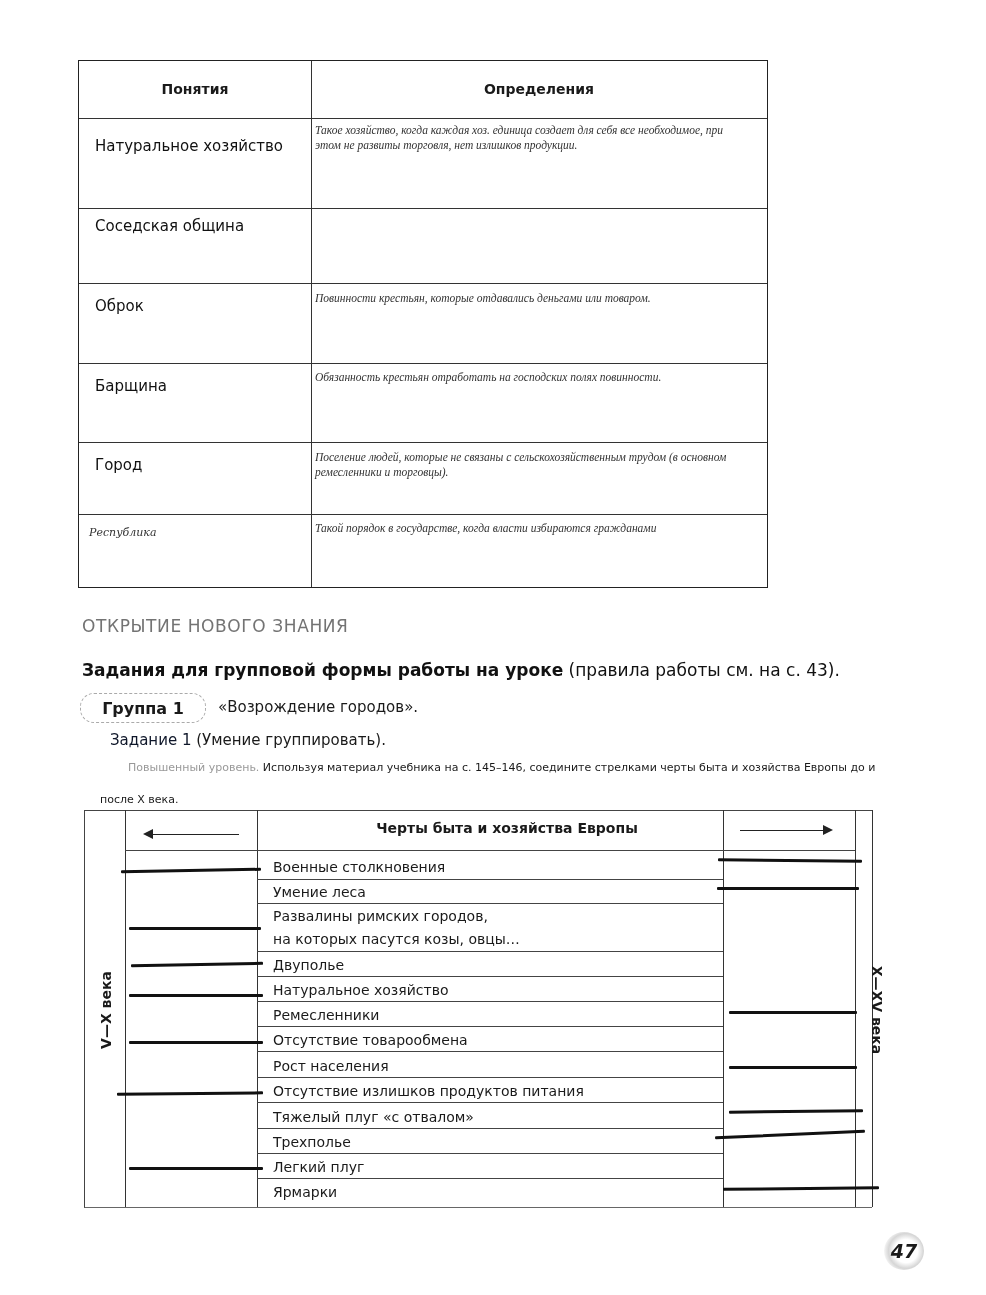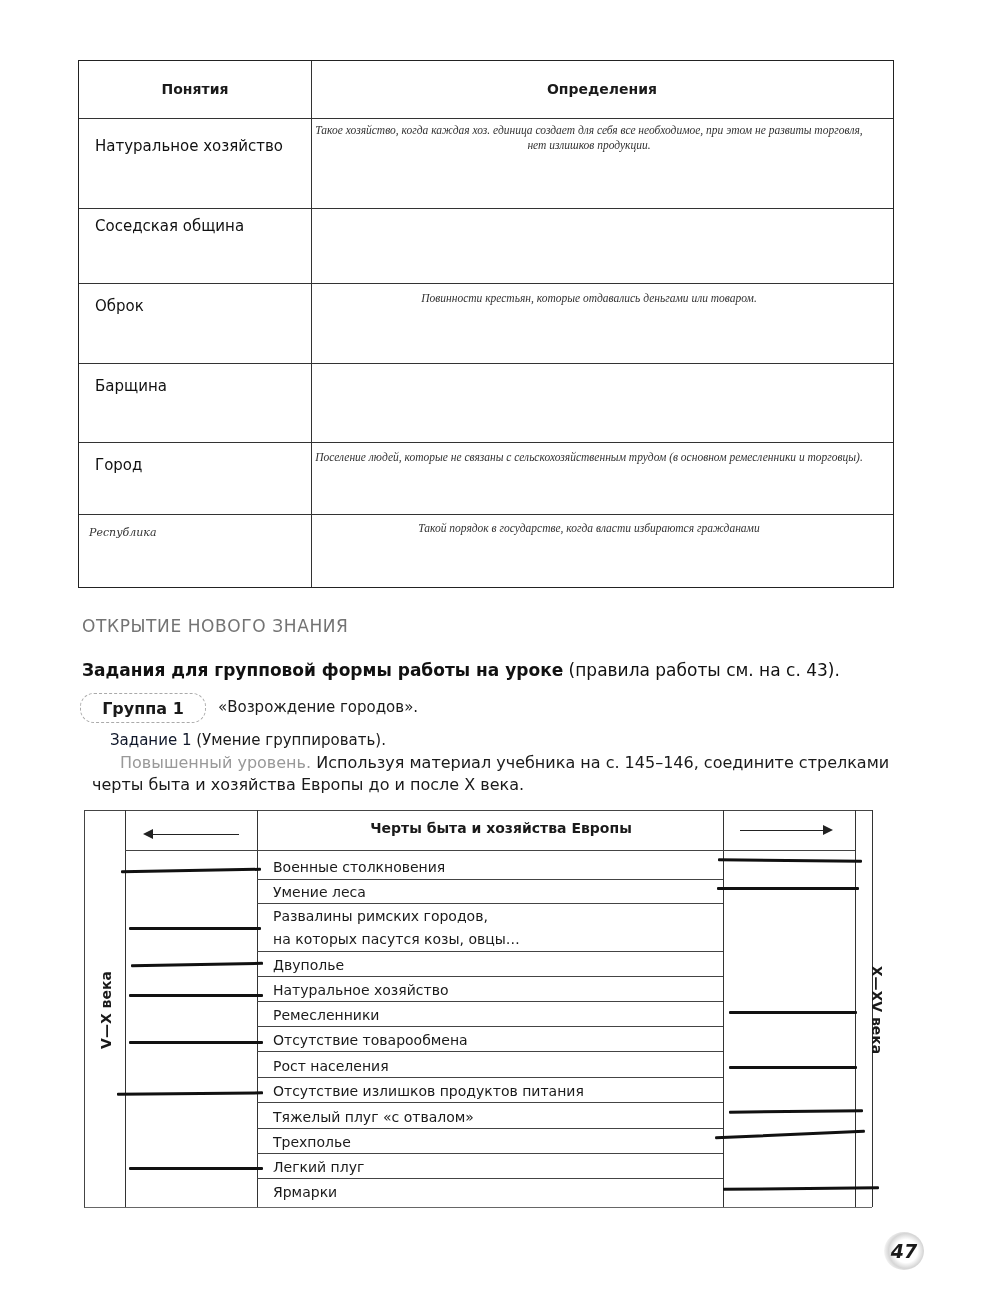--- a/index.html
+++ b/index.html
@@ -1,43 +1,43 @@
 <!DOCTYPE html>
 <html><head>
 <meta charset="utf-8">
 <style>
   html, body { margin: 0; padding: 0; background: #ffffff; }
   body { width: 986px; height: 1295px; position: relative; overflow: hidden; color: #1a1a1a; font-family: "DejaVu Sans", sans-serif; }
   .abs { position: absolute; }
 
   
-  .t1 { position: absolute; left: 78px; top: 60px; width: 816px; height: 528px; border: 1.5px solid #222; box-sizing: border-box; text-align: center; }
+  .t1 { position: absolute; left: 78px; top: 60px; width: 690px; height: 528px; border: 1.5px solid #222; box-sizing: border-box; }
   .t1 .vline { position: absolute; left: 232px; top: 0; bottom: 0; border-left: 1px solid #333; }
   .t1 .hline { position: absolute; left: 0; right: 0; border-top: 1.5px solid #333; }
   .t1 .hdr { position: absolute; top: 0; height: 56px; display: flex; align-items: center; justify-content: center; font-weight: bold; font-size: 14px; font-family: "DejaVu Sans", sans-serif; }
   .t1 .term { position: absolute; left: 16px; font-size: 15px; font-family: "DejaVu Sans", sans-serif; color: #111; }
   .t1 .term.hand { left: 10px; font-family: "DejaVu Serif", serif; font-style: italic; font-size: 11px; color: #333; }
   .t1 .def { position: absolute; left: 236px; right: 30px; font-family: "Liberation Serif", serif; font-style: italic; font-size: 11.5px; line-height: 15px; color: #333; }
 
   
   .section-title { left: 82px; top: 616px; font-size: 17px; letter-spacing: 0.6px; color: #737373; font-family: "DejaVu Sans", sans-serif; }
   .task-line { left: 82px; top: 660px; font-size: 17px; color: #111; font-family: "DejaVu Sans", sans-serif; }
   .task-line b { font-weight: bold; }
   .group-badge { left: 80px; top: 693px; width: 126px; height: 30px; border: 1px dashed #aaa; border-radius: 14px; box-sizing: border-box; display: flex; align-items: center; justify-content: center; font-weight: bold; font-size: 16px; }
   .group-topic { left: 218px; top: 698px; font-size: 15px; }
   .assign1 { left: 110px; top: 731px; font-size: 15px; }
   .assign1 .muted { color: #0f172a; }
-  .para { left: 92px; top: 752px; width: 810px; font-size: 16px; line-height: 22px; text-indent: 28px; }
+  .para { left: 100px; top: 752px; width: 810px; font-size: 11px; line-height: 32px; text-indent: 28px; }
   .para .muted { color: #999; }
 
   
   .t2 { position: absolute; left: 84px; top: 810px; width: 788px; height: 398px; border-left: 1px solid #444; border-bottom: 1px solid #666; box-sizing: border-box; }
   .t2 .col { position: absolute; top: 0; bottom: 0; border-left: 1px solid #333; }
   .t2 .row-line { position: absolute; border-top: 1px solid #444; }
-  .t2 .hdr-title { position: absolute; left: 172px; width: 466px; top: 10px; text-align: center; font-weight: bold; font-size: 14px; padding-left: 11px; }
+  .t2 .hdr-title { position: absolute; left: 178px; width: 466px; top: 10px; text-align: center; font-weight: bold; font-size: 14px; padding-left: 11px; }
   .t2 .item { position: absolute; left: 188px; font-size: 14px; line-height: 24px; color: #1a1a1a; }
   .t2 .vlabel { position: absolute; font-weight: bold; font-size: 14px; white-space: nowrap; }
   .arrow { position: absolute; height: 1px; background: #222; }
   .stroke { position: absolute; height: 3px; background: #111; border-radius: 1px; }
 
   .page-num { left: 856px; top: 1232px; width: 40px; height: 38px; border-radius: 50%; background: radial-gradient(circle at 55% 50%, #fff 40%, #d6d6d6 60%, #f4f4f4 75%); display: flex; align-items: center; justify-content: center; font-weight: bold; font-style: italic; font-size: 19px; margin-left: 28px; }
 </style>
 </head>
 <body>
 
@@ -55,20 +55,21 @@
 
   <div class="term" style="top:76px">Натуральное хозяйство</div>
   <div class="def" style="top:62px">Такое хозяйство, когда каждая хоз. единица создает для себя все необходимое, при этом не развиты торговля, нет излишков продукции.</div>
 
   <div class="term" style="top:156px">Соседская община</div>
 
   <div class="term" style="top:236px">Оброк</div>
   <div class="def" style="top:230px">Повинности крестьян, которые отдавались деньгами или товаром.</div>
 
   <div class="term" style="top:316px">Барщина</div>
+  <div class="def" style="top:309px">Обязанность крестьян отработать на господских полях повинности.</div>
 
   <div class="term" style="top:395px">Город</div>
   <div class="def" style="top:389px">Поселение людей, которые не связаны с сельскохозяйственным трудом (в основном ремесленники и торговцы).</div>
 
   <div class="term hand" style="top:465px">Республика</div>
   <div class="def" style="top:460px">Такой порядок в государстве, когда власти избираются гражданами</div>
 </div>
 
 <div class="abs section-title">ОТКРЫТИЕ НОВОГО ЗНАНИЯ</div>
 

